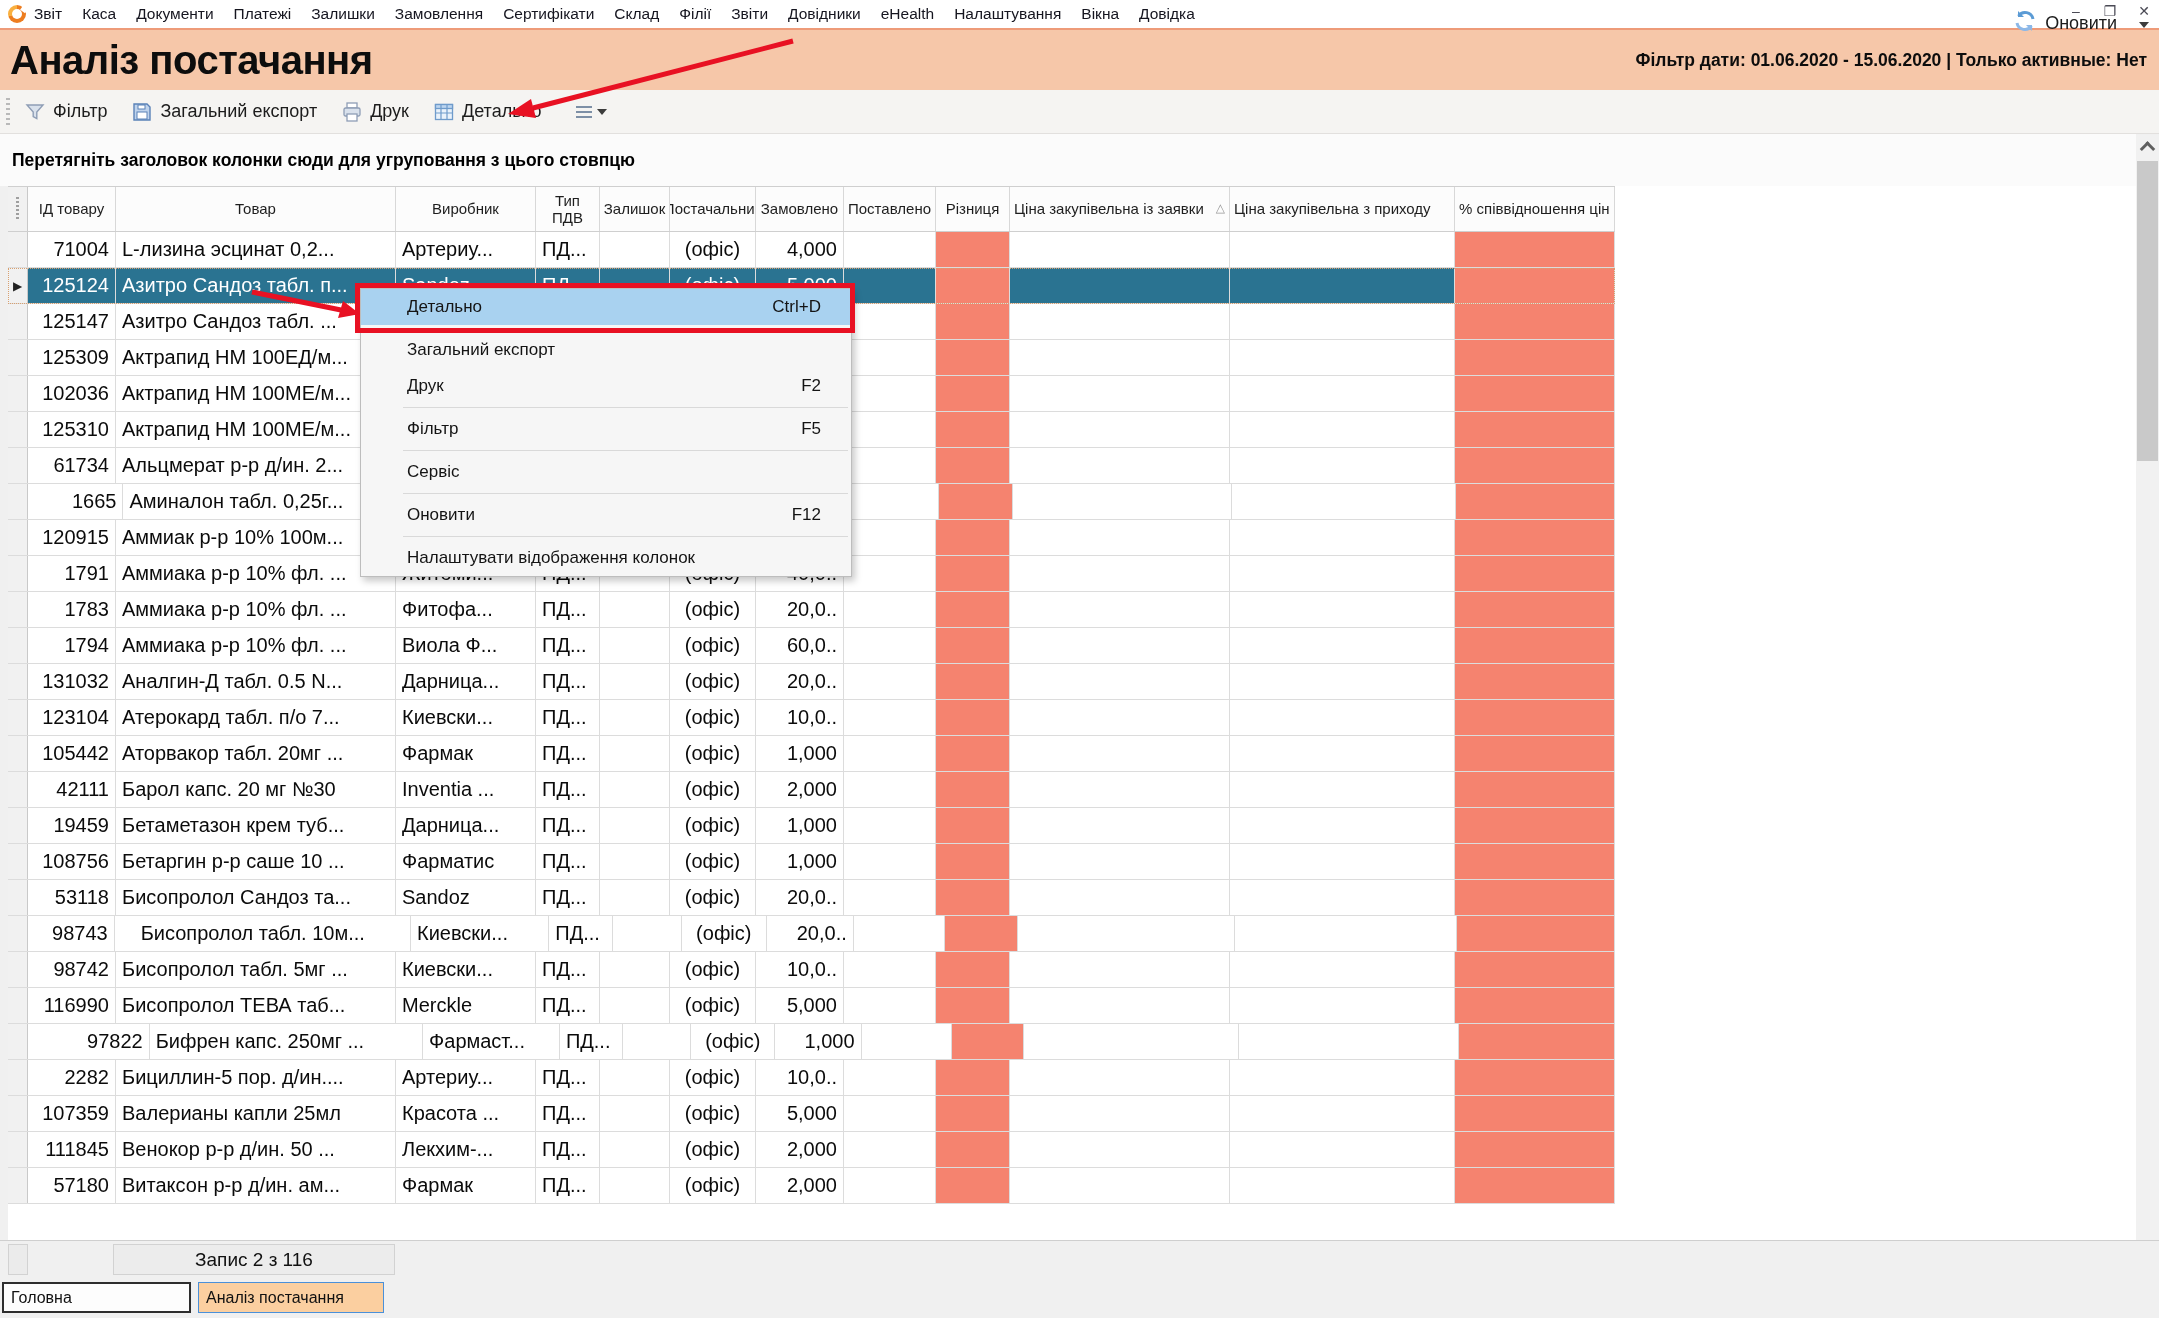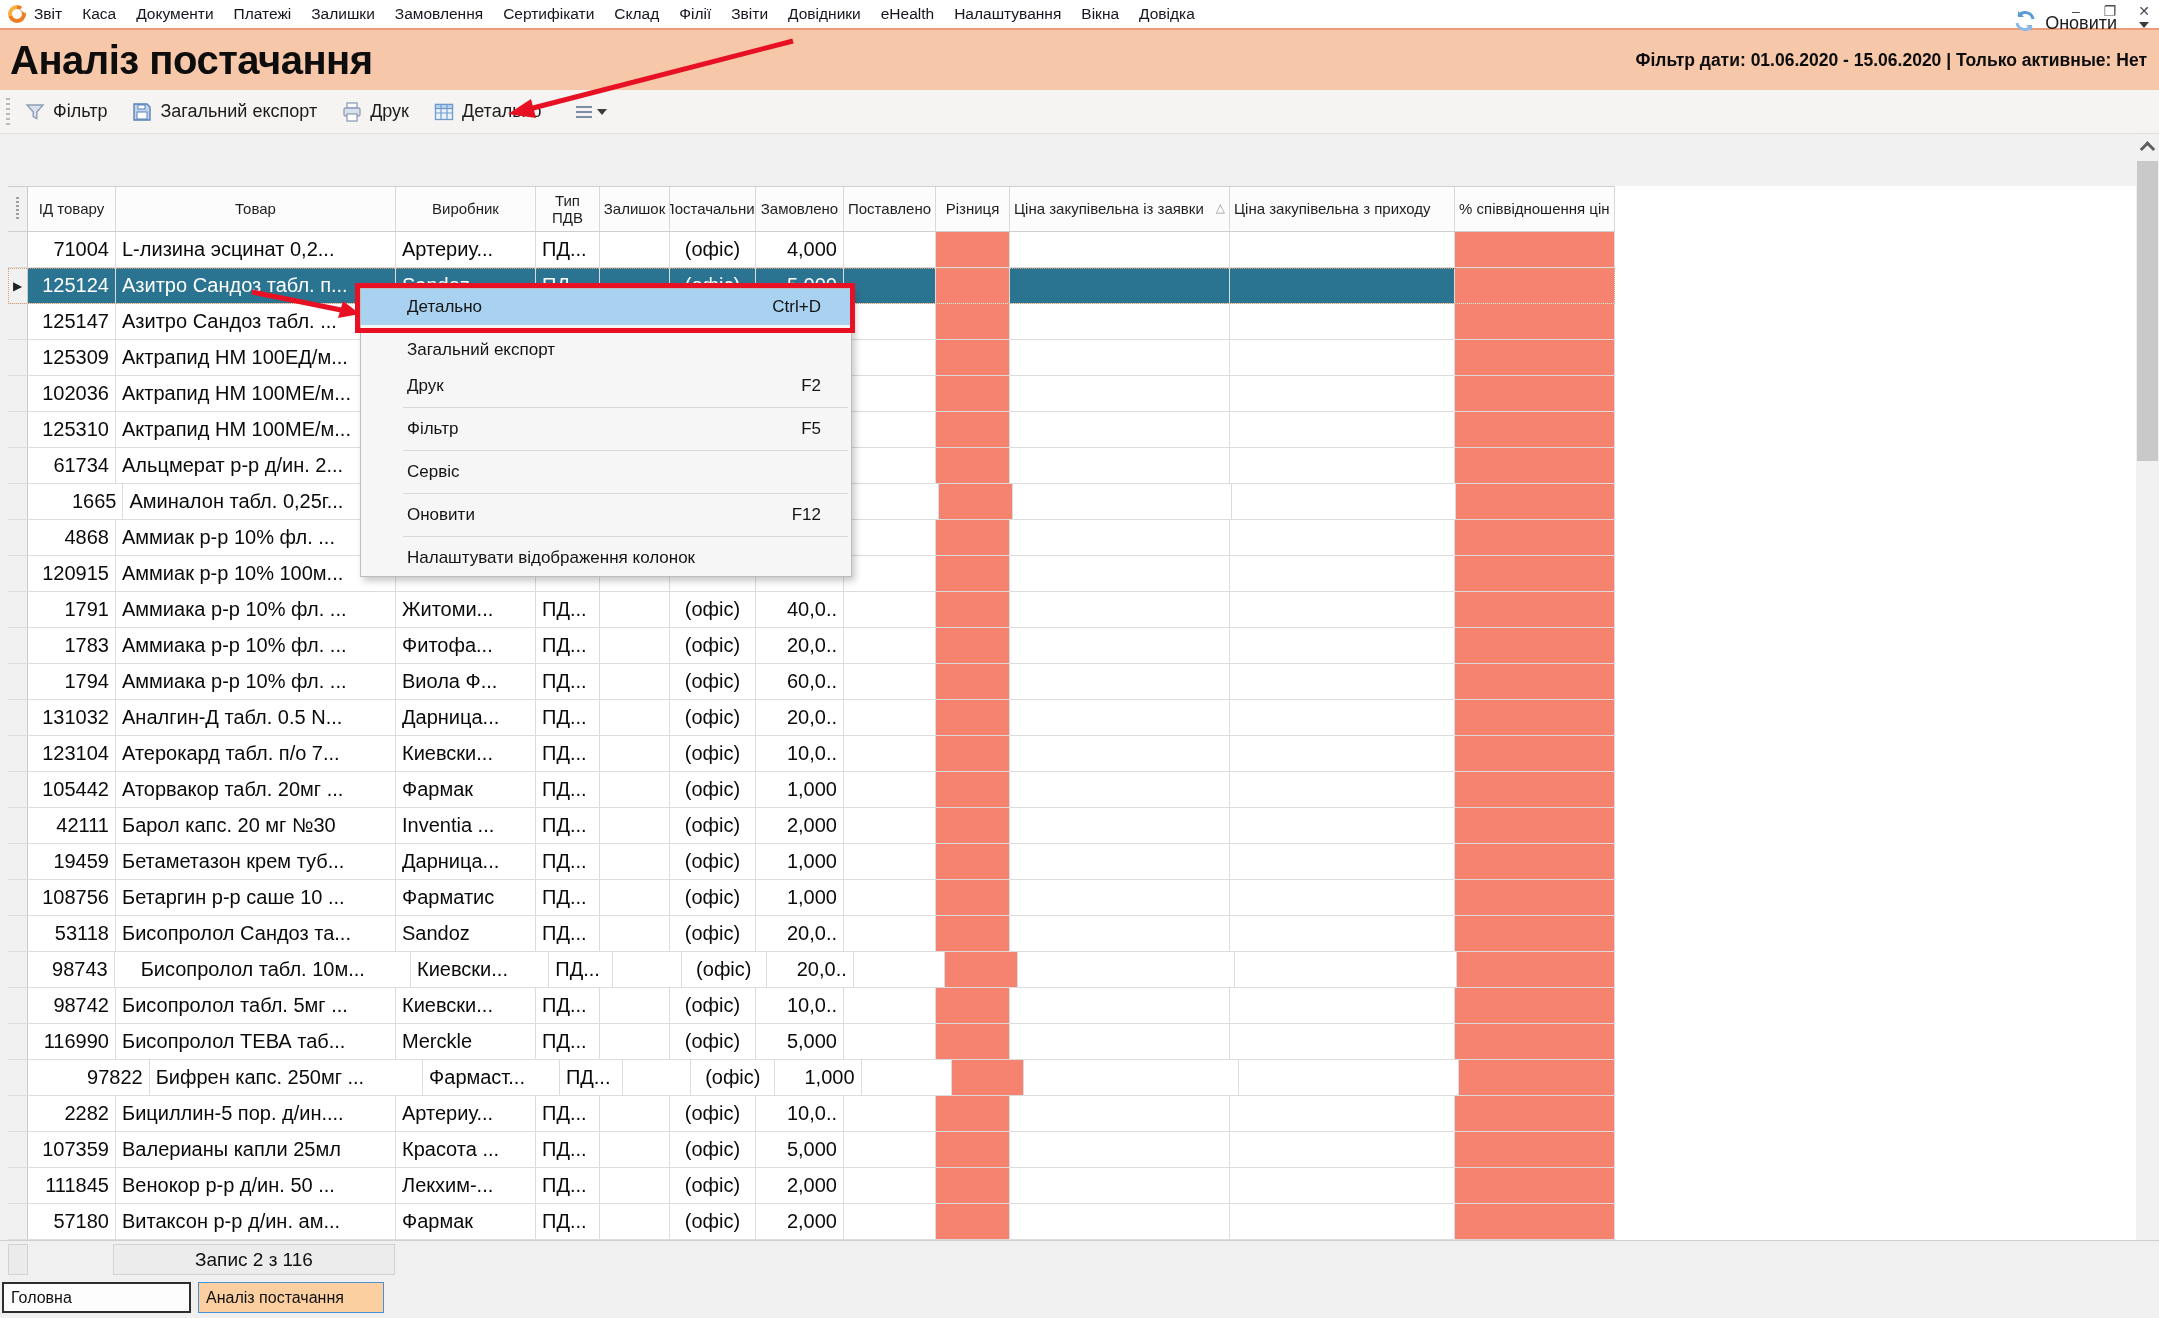--- a/index.html
+++ b/index.html
@@ -186,20 +186,21 @@
           <path d="M21 11a8 8 0 0 0-14.5-3" fill="none" stroke="#5B9BD5" stroke-width="3"></path>
           <path d="M6 3v6h6z" fill="#5B9BD5"></path>
           <path d="M5 15a8 8 0 0 0 14.5 3" fill="none" stroke="#8CB8E8" stroke-width="3"></path>
           <path d="M20 23v-6h-6z" fill="#8CB8E8"></path>
         </svg>
     </span>
     <span style="font-size:18px;color:#1c1c1c;">Оновити</span>
   </div>
   <div class="toolbar-right-caret dd-caret"></div>
 
+  <div class="group-panel">Перетягніть заголовок колонки сюди для угруповання з цього стовпцю</div>
 
   <div class="grid-right-bg"></div>
   <div class="grid">
     <div class="grid-header">
         <div class="hcell gripcol" style="width: 20px;">
           <span class="hgrip"></span>
         </div>
         <div class="hcell" style="width: 88px;">
           <span>ІД товару</span>
         </div>
@@ -341,35 +342,20 @@
           <div class="cell " style="width: 92px;"></div>
           <div class="cell  alert" style="width: 74px;"></div>
           <div class="cell " style="width: 220px;"></div>
           <div class="cell " style="width: 225px;"></div>
           <div class="cell  alert" style="width: 160px;"></div>
         </div>
         <div class="row">
           <div class="cell c ind" style="width: 20px;"></div>
           <div class="cell r" style="width: 96px;">1665</div>
           <div class="cell " style="width: 280px;">Аминалон табл. 0,25г...</div>
-          <div class="cell " style="width: 140px;"></div>
-          <div class="cell " style="width: 64px;"></div>
-          <div class="cell c" style="width: 70px;"></div>
-          <div class="cell c" style="width: 86px;"></div>
-          <div class="cell r" style="width: 88px;"></div>
-          <div class="cell " style="width: 92px;"></div>
-          <div class="cell  alert" style="width: 74px;"></div>
-          <div class="cell " style="width: 220px;"></div>
-          <div class="cell " style="width: 225px;"></div>
-          <div class="cell  alert" style="width: 160px;"></div>
-        </div>
-        <div class="row">
-          <div class="cell c ind" style="width: 20px;"></div>
-          <div class="cell r" style="width: 88px;">4868</div>
-          <div class="cell " style="width: 280px;">Аммиак р-р 10% фл. ...</div>
           <div class="cell " style="width: 140px;"></div>
           <div class="cell " style="width: 64px;"></div>
           <div class="cell c" style="width: 70px;"></div>
           <div class="cell c" style="width: 86px;"></div>
           <div class="cell r" style="width: 88px;"></div>
           <div class="cell " style="width: 92px;"></div>
           <div class="cell  alert" style="width: 74px;"></div>
           <div class="cell " style="width: 220px;"></div>
           <div class="cell " style="width: 225px;"></div>
           <div class="cell  alert" style="width: 160px;"></div>

